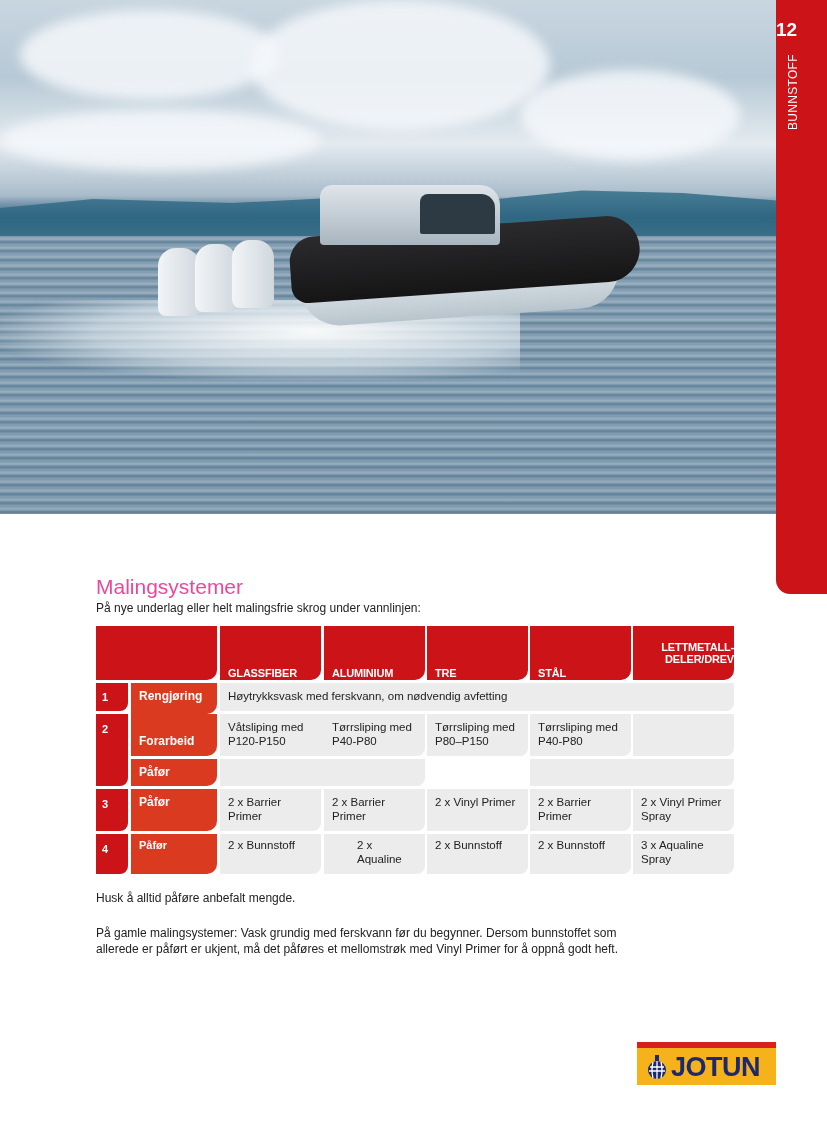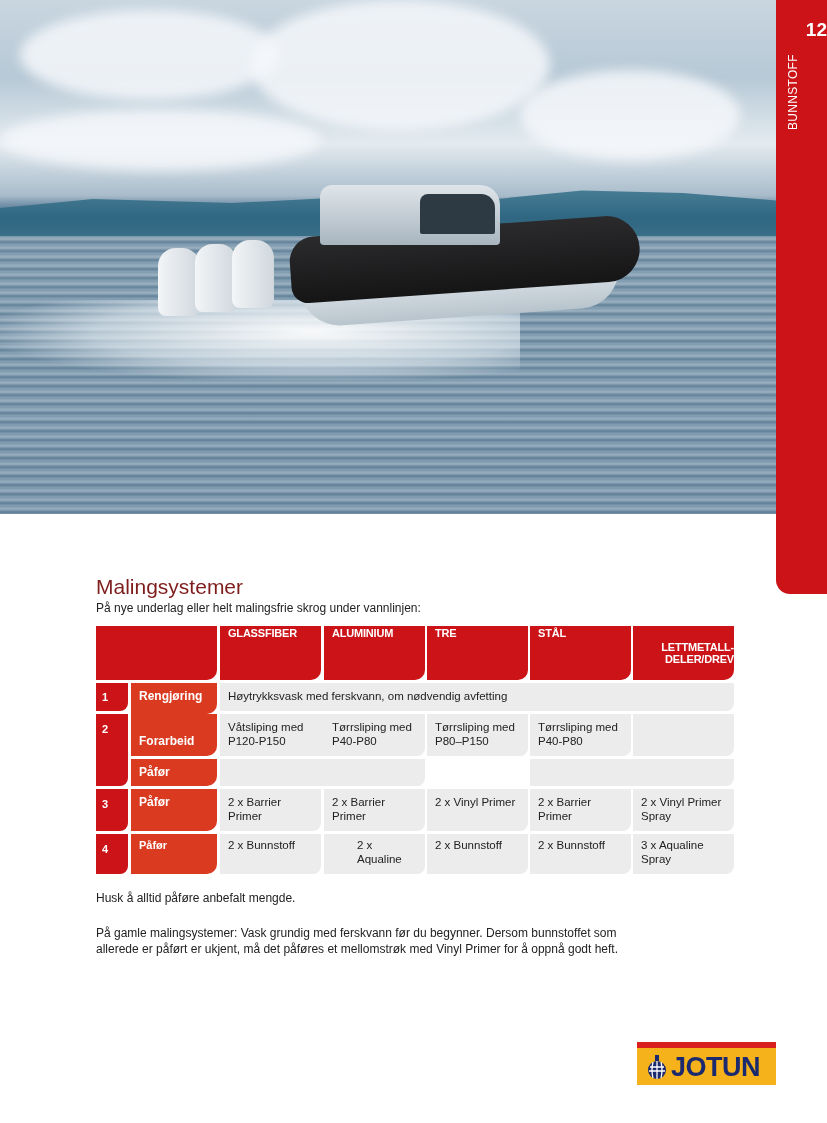--- a/index.html
+++ b/index.html
@@ -21,31 +21,31 @@
     background: linear-gradient(180deg, #2b2b2d, #151516); border-radius: 30px 40px 40px 20px; transform: rotate(-4deg); }
   .boat-lower { position: absolute; left: 300px; top: 262px; width: 320px; height: 55px;
     background: linear-gradient(180deg, #e9eef2, #b8c4cc); border-radius: 10px 10px 40px 40px; transform: rotate(-4deg); }
   .boat-cabin { position: absolute; left: 320px; top: 185px; width: 180px; height: 60px;
     background: linear-gradient(180deg, #dfe5ea, #a8b5bf); border-radius: 12px 20px 4px 4px; }
   .boat-window { position: absolute; left: 420px; top: 194px; width: 75px; height: 40px; background: #2d3a44; border-radius: 8px 14px 2px 2px; }
   .motor { position: absolute; top: 248px; width: 42px; height: 68px; background: linear-gradient(90deg, #f3f5f7, #cfd7dd); border-radius: 18px 18px 8px 8px; }
 
   
   .side-tab { position: absolute; left: 776px; top: 0; width: 51px; height: 594px; background: #cc1418; border-bottom-left-radius: 14px; }
-  .page-number { position: absolute; left: 776px; top: 19px; width: 51px; text-align: right; color: #fff; font-family: "Liberation Sans", sans-serif; font-weight: bold; font-size: 19px; }
+  .page-number { position: absolute; left: 776px; top: 19px; width: 51px; text-align: left; color: #fff; font-family: "Liberation Sans", sans-serif; font-weight: bold; font-size: 19px; }
   .section-label { position: absolute; left: 786px; top: 130px; color: #fff; font-family: "Liberation Sans", sans-serif; font-size: 12px; letter-spacing: 0.3px; transform: rotate(-90deg); transform-origin: left top; white-space: nowrap; }
 
   
-  .title { position: absolute; left: 96px; top: 575px; color: #7f1d1d; font-family: "Liberation Sans", sans-serif; font-size: 21px; }
+  .title { position: absolute; left: 96px; top: 575px; color: #ec4899; font-family: "Liberation Sans", sans-serif; font-size: 21px; }
   .subtitle { position: absolute; left: 96px; top: 601px; font-family: "Liberation Sans", sans-serif; font-size: 12px; color: #222; }
 
   
   .tbl { position: absolute; left: 96px; top: 626px; width: 640px; font-family: "Liberation Sans", sans-serif; }
   .cell { position: absolute; font-size: 11.5px; line-height: 14px; }
-  .hdr { background: #cc1418; color: #fff; font-weight: bold; font-size: 11px; border-bottom-right-radius: 10px; display: flex; align-items: flex-start; padding-left: 8px; letter-spacing: -0.2px; }
+  .hdr { background: #cc1418; color: #fff; font-weight: bold; font-size: 11px; border-bottom-right-radius: 10px; display: flex; align-items: flex-end; padding-left: 8px; letter-spacing: -0.2px; }
   .num { background: #cc1418; color: #fff; font-weight: bold; font-size: 11px; padding: 8px 0 0 6px; border-bottom-right-radius: 8px; }
   .step { background: #d93a20; color: #fff; font-weight: bold; font-size: 12px; padding: 0 0 0 8px; border-bottom-right-radius: 10px; }
   .val { background: #ececec; color: #222; padding: 6px 8px; border-bottom-right-radius: 8px; }
 
   
   .note { position: absolute; left: 96px; font-family: "Liberation Sans", sans-serif; font-size: 12px; color: #222; line-height: 15.5px; }
 
   
   .logo { position: absolute; left: 637px; top: 1042px; width: 139px; height: 43px; background: #f6b21b; }
   .logo-stripe { position: absolute; left: 0; top: 0; width: 139px; height: 6px; background: #d8201f; }

